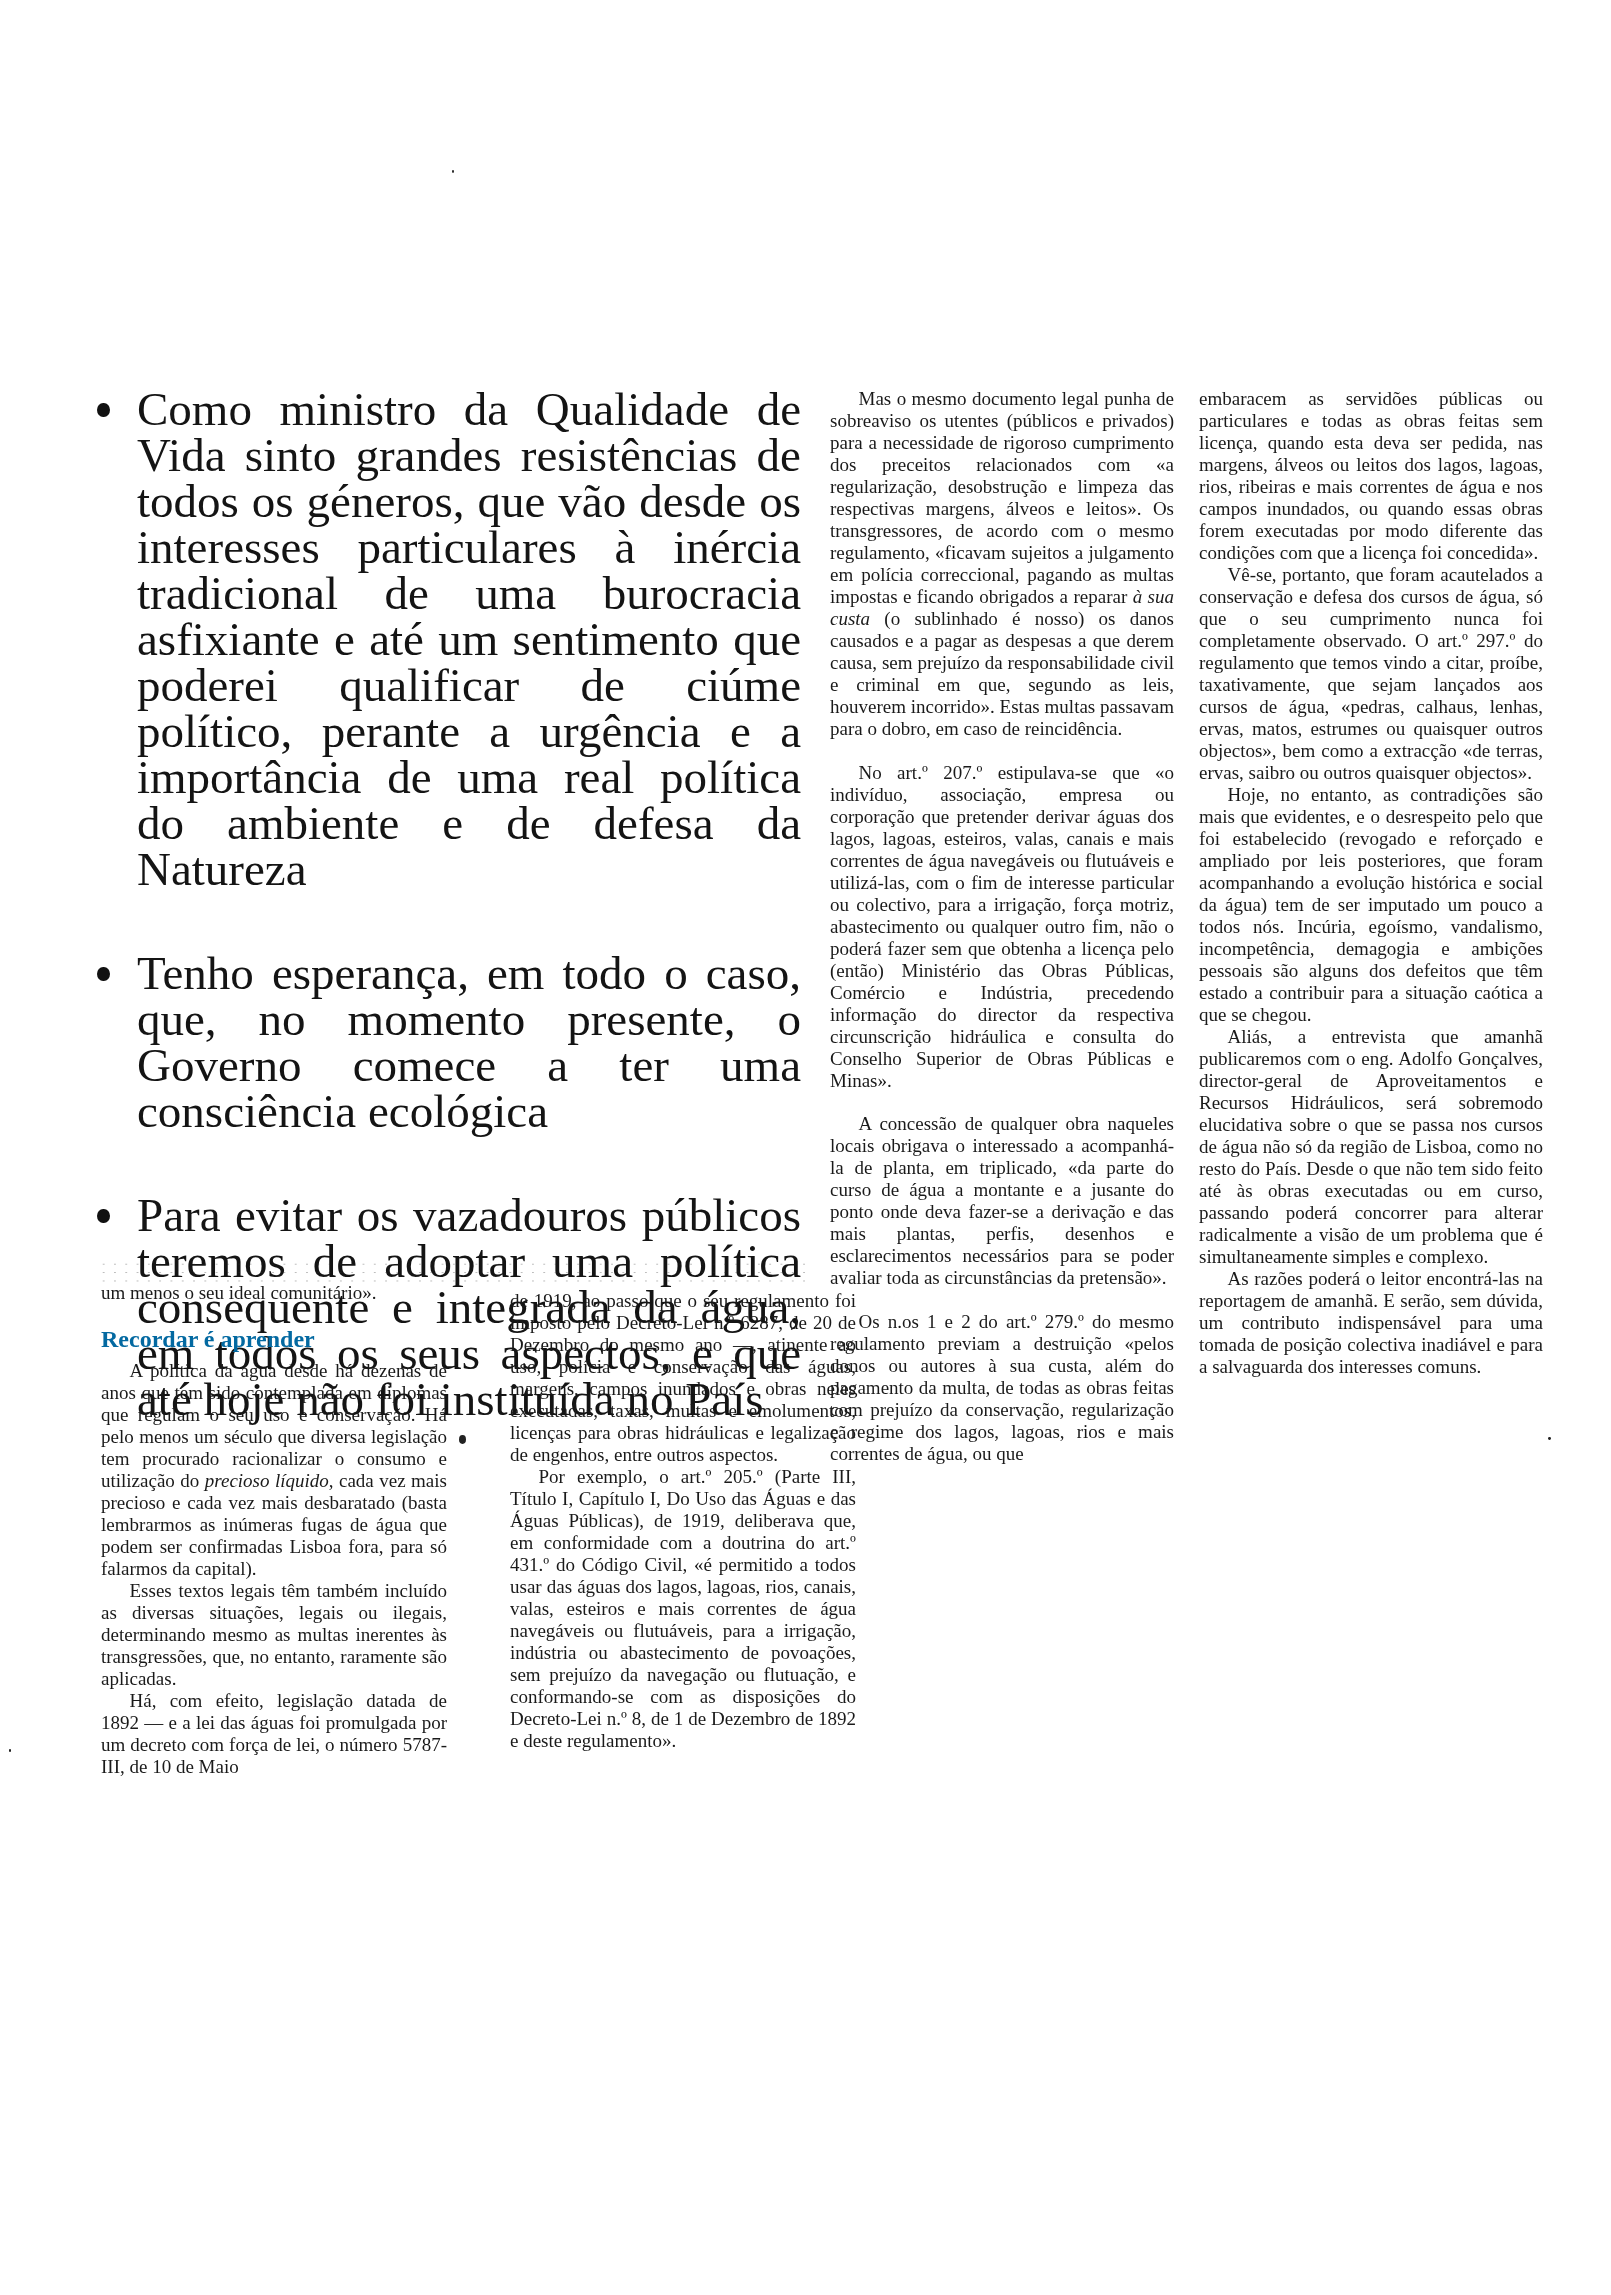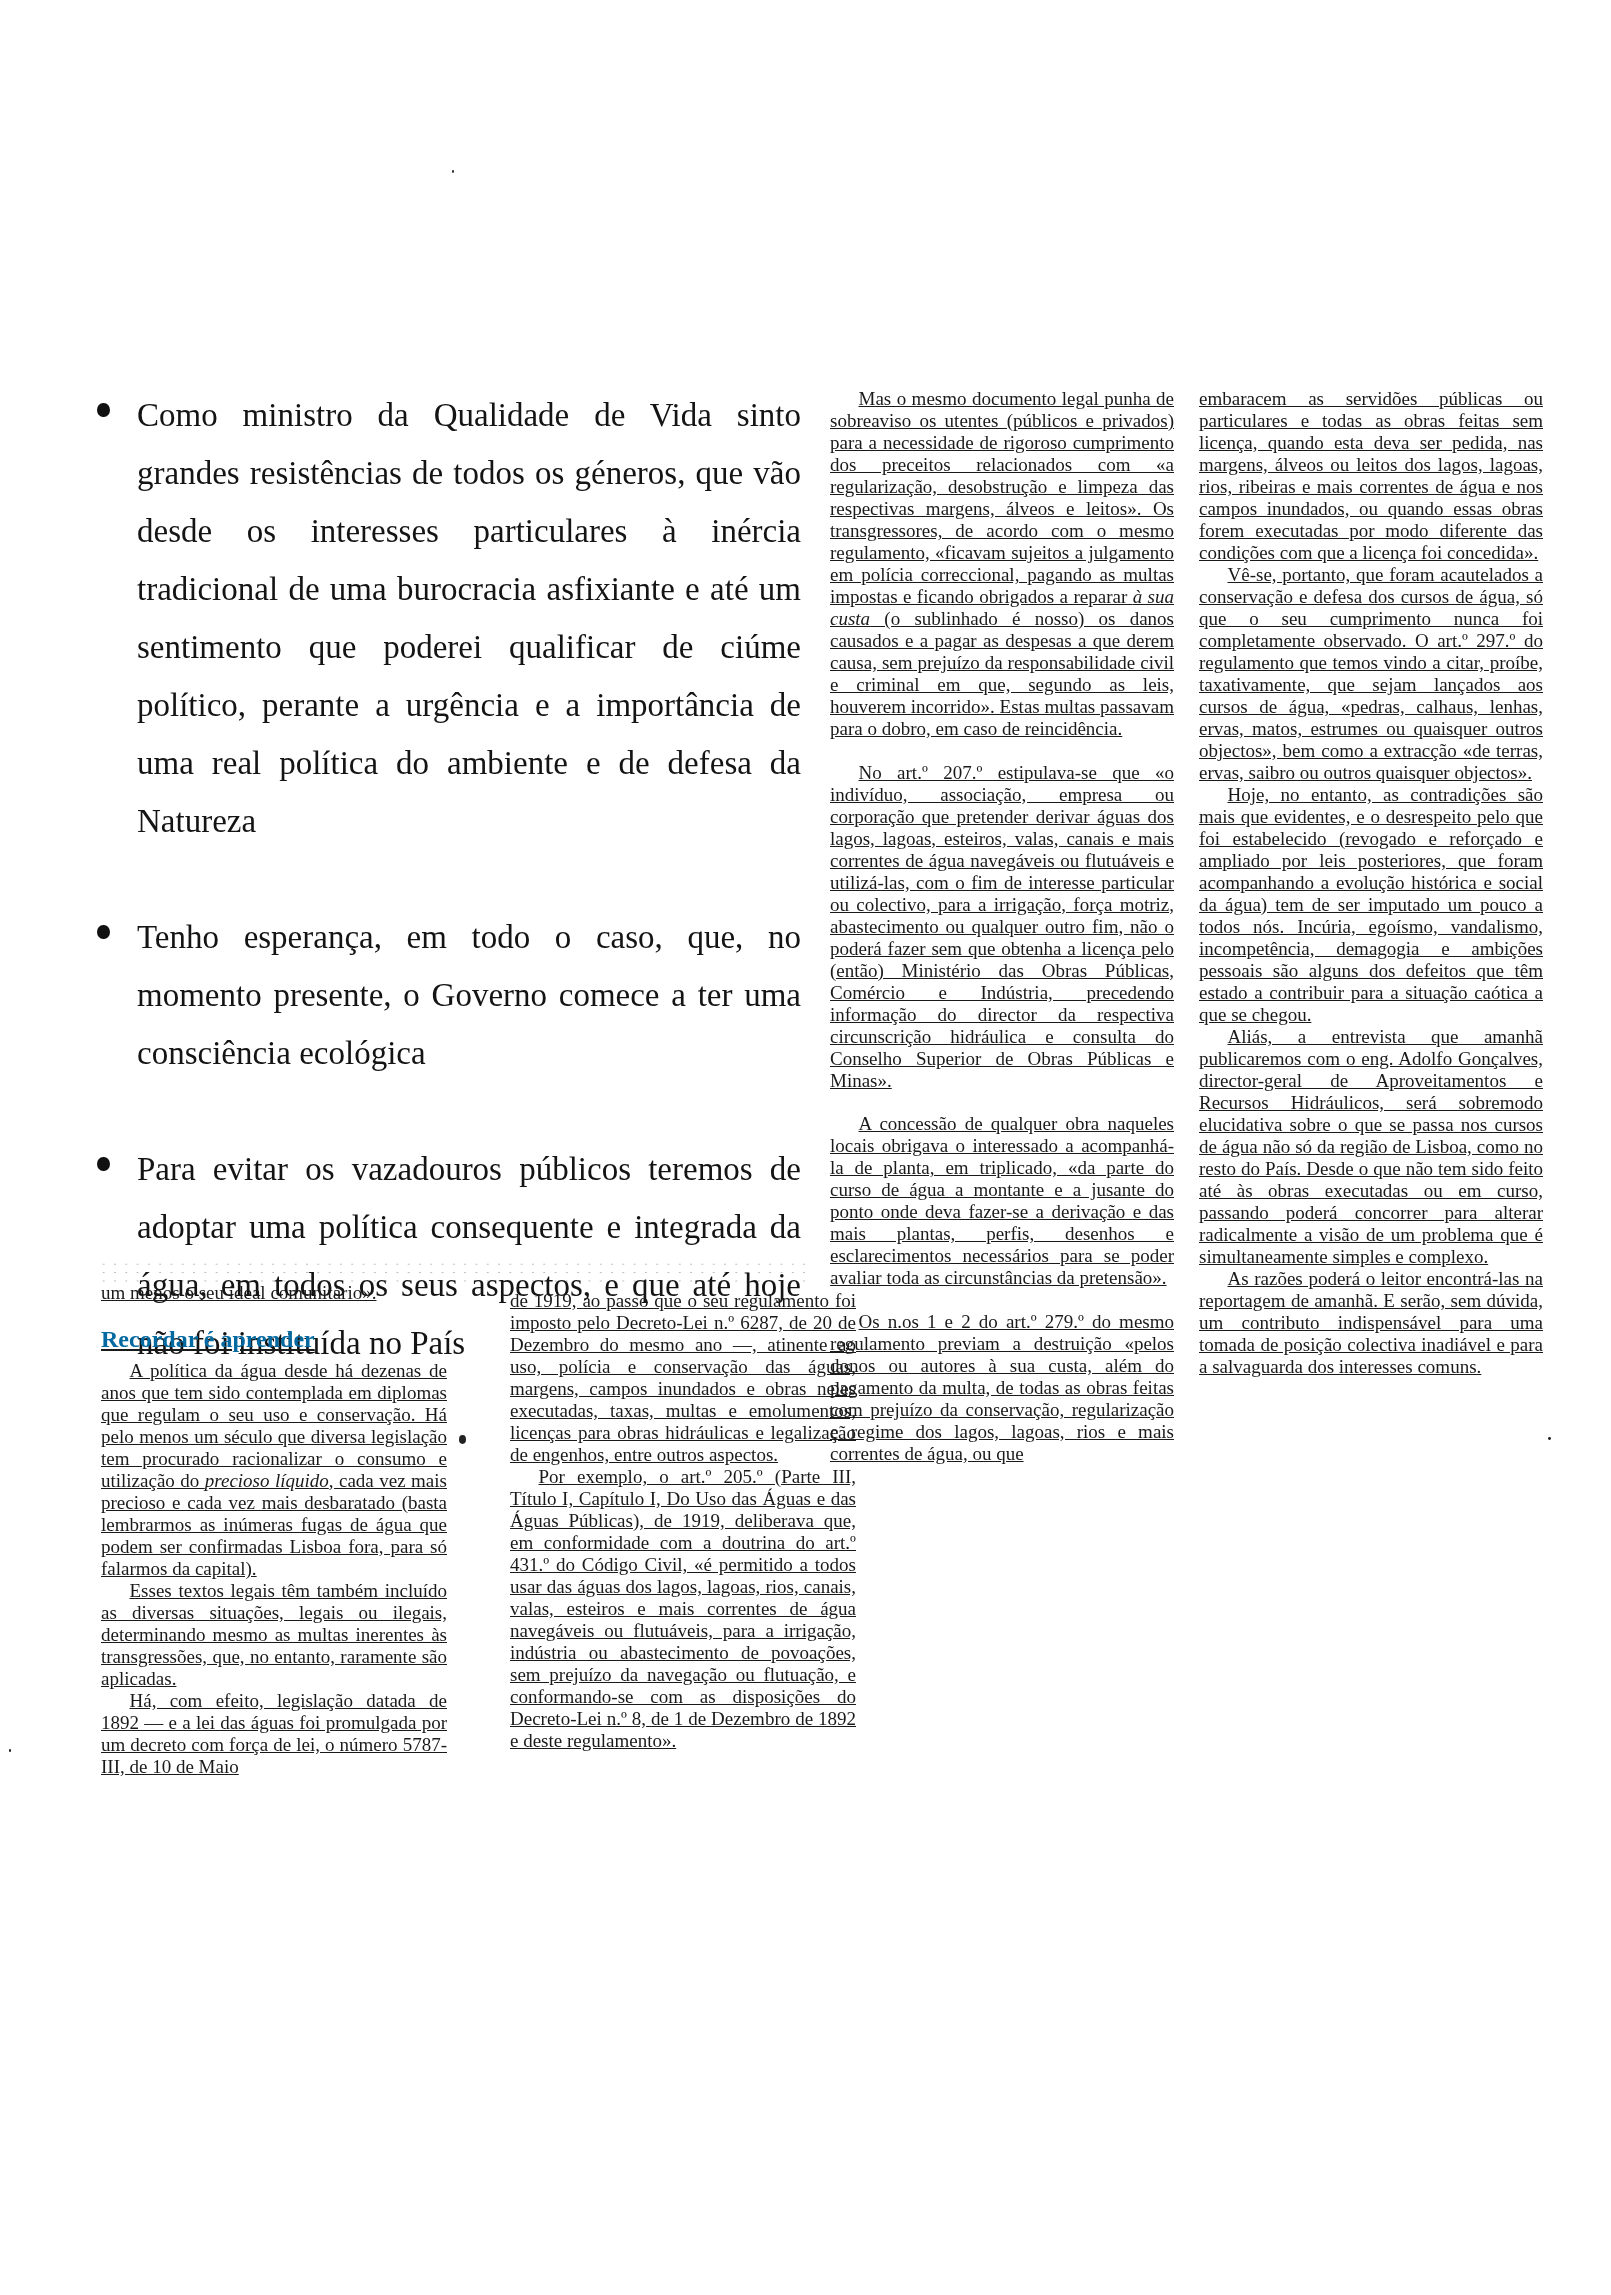--- a/index.html
+++ b/index.html
@@ -6,32 +6,32 @@
   body {
     width: 1612px; height: 2295px; position: relative; overflow: hidden;
     color: #111111; font-family: "Liberation Serif", "DejaVu Serif", serif;
   }
   .page { position: absolute; inset: 0; }
 
   
   .highlights { position: absolute; left: 93px; top: 386px; width: 708px; }
   .highlight {
     position: relative; padding-left: 44px;
-    font-size: 33px; line-height: 58px; text-align: justify;
+    font-size: 47px; line-height: 46px; text-align: justify;
     margin-bottom: 58px; color: #141414;
   }
   .highlight .bullet {
     position: absolute; left: 3.9px; top: 16.7px; width: 12.8px; height: 14.7px;
     background: #111; border-radius: 50%;
   }
 
   
   .col {
     position: absolute; font-size: 19px; line-height: 22px;
-    text-align: justify; hyphens: manual; color: #1a1a1a; text-decoration: underline;
+    text-align: justify; hyphens: manual; color: #1a1a1a;
   }
   .col p { margin: 0; text-indent: 28.5px; }
   .col p.noindent { text-indent: 0; }
   .col p.gap { margin-top: 21.6px; }
   .col1 { left: 101px; top: 1282px; width: 346px; }
   .col2 { left: 480px; top: 1290px; width: 346px; margin-left: 30px; }
   .col3 { left: 830px; top: 388px; width: 344px; }
   .col4 { left: 1199px; top: 388px; width: 344px; }
   .subhead {
     font-weight: bold; font-size: 24px; line-height: 28.5px;

